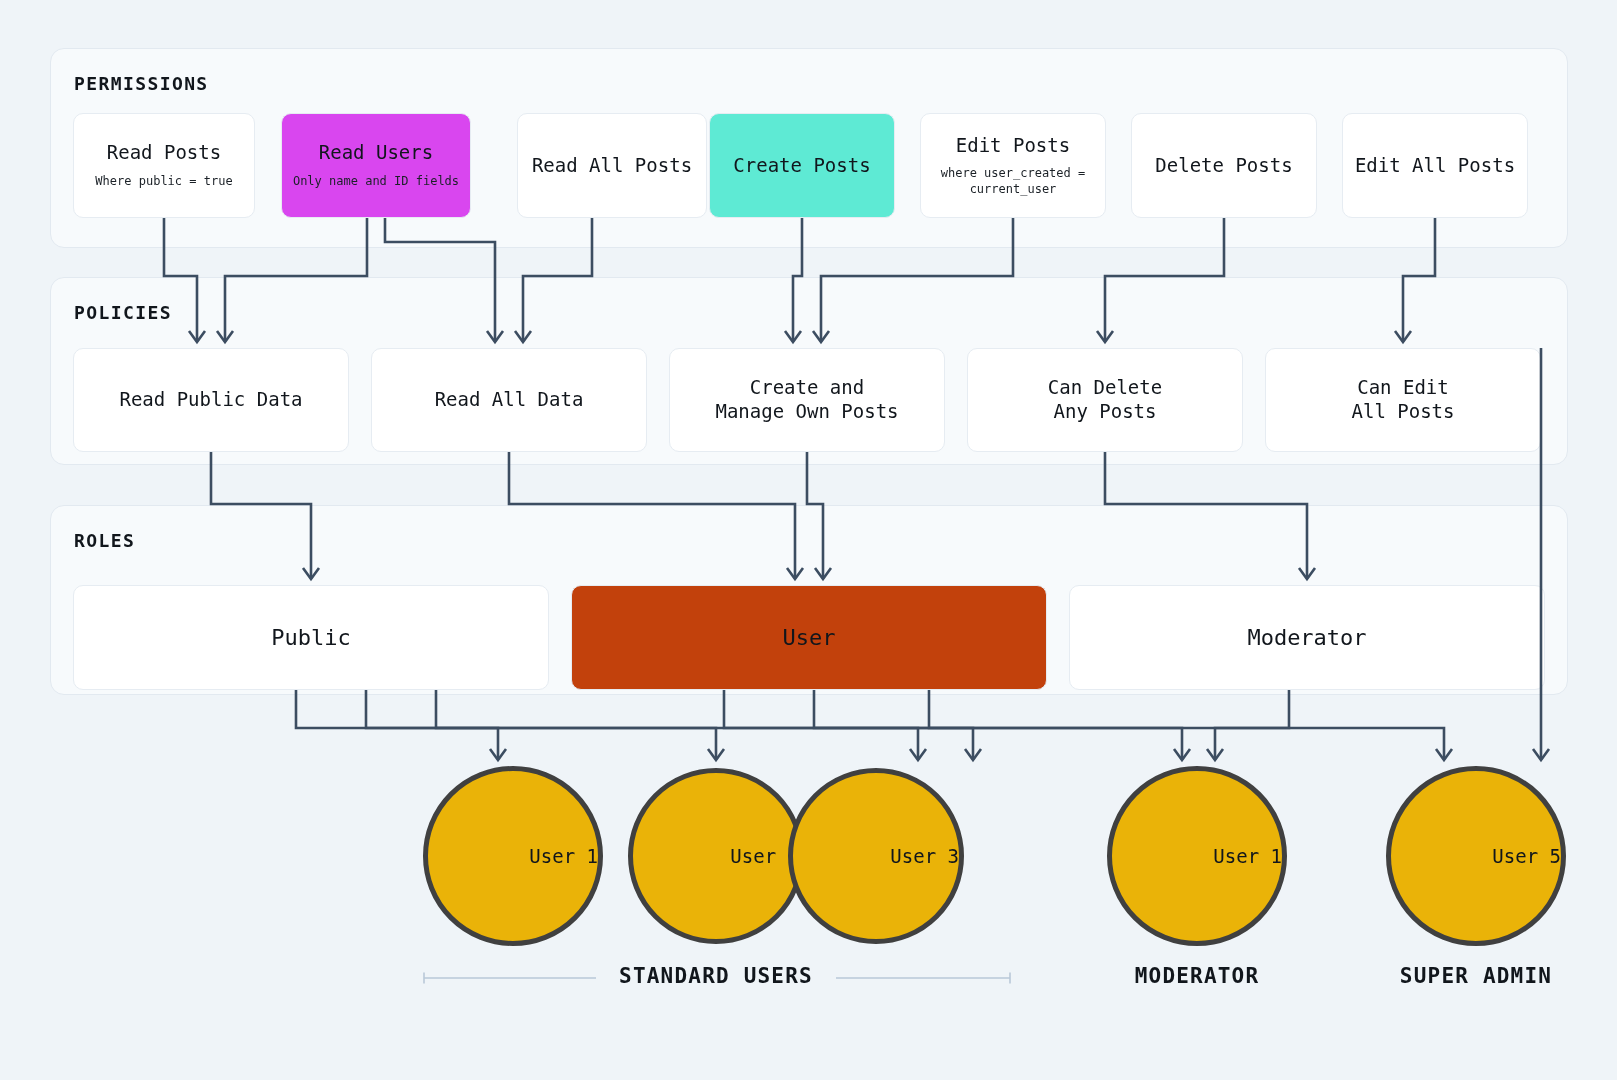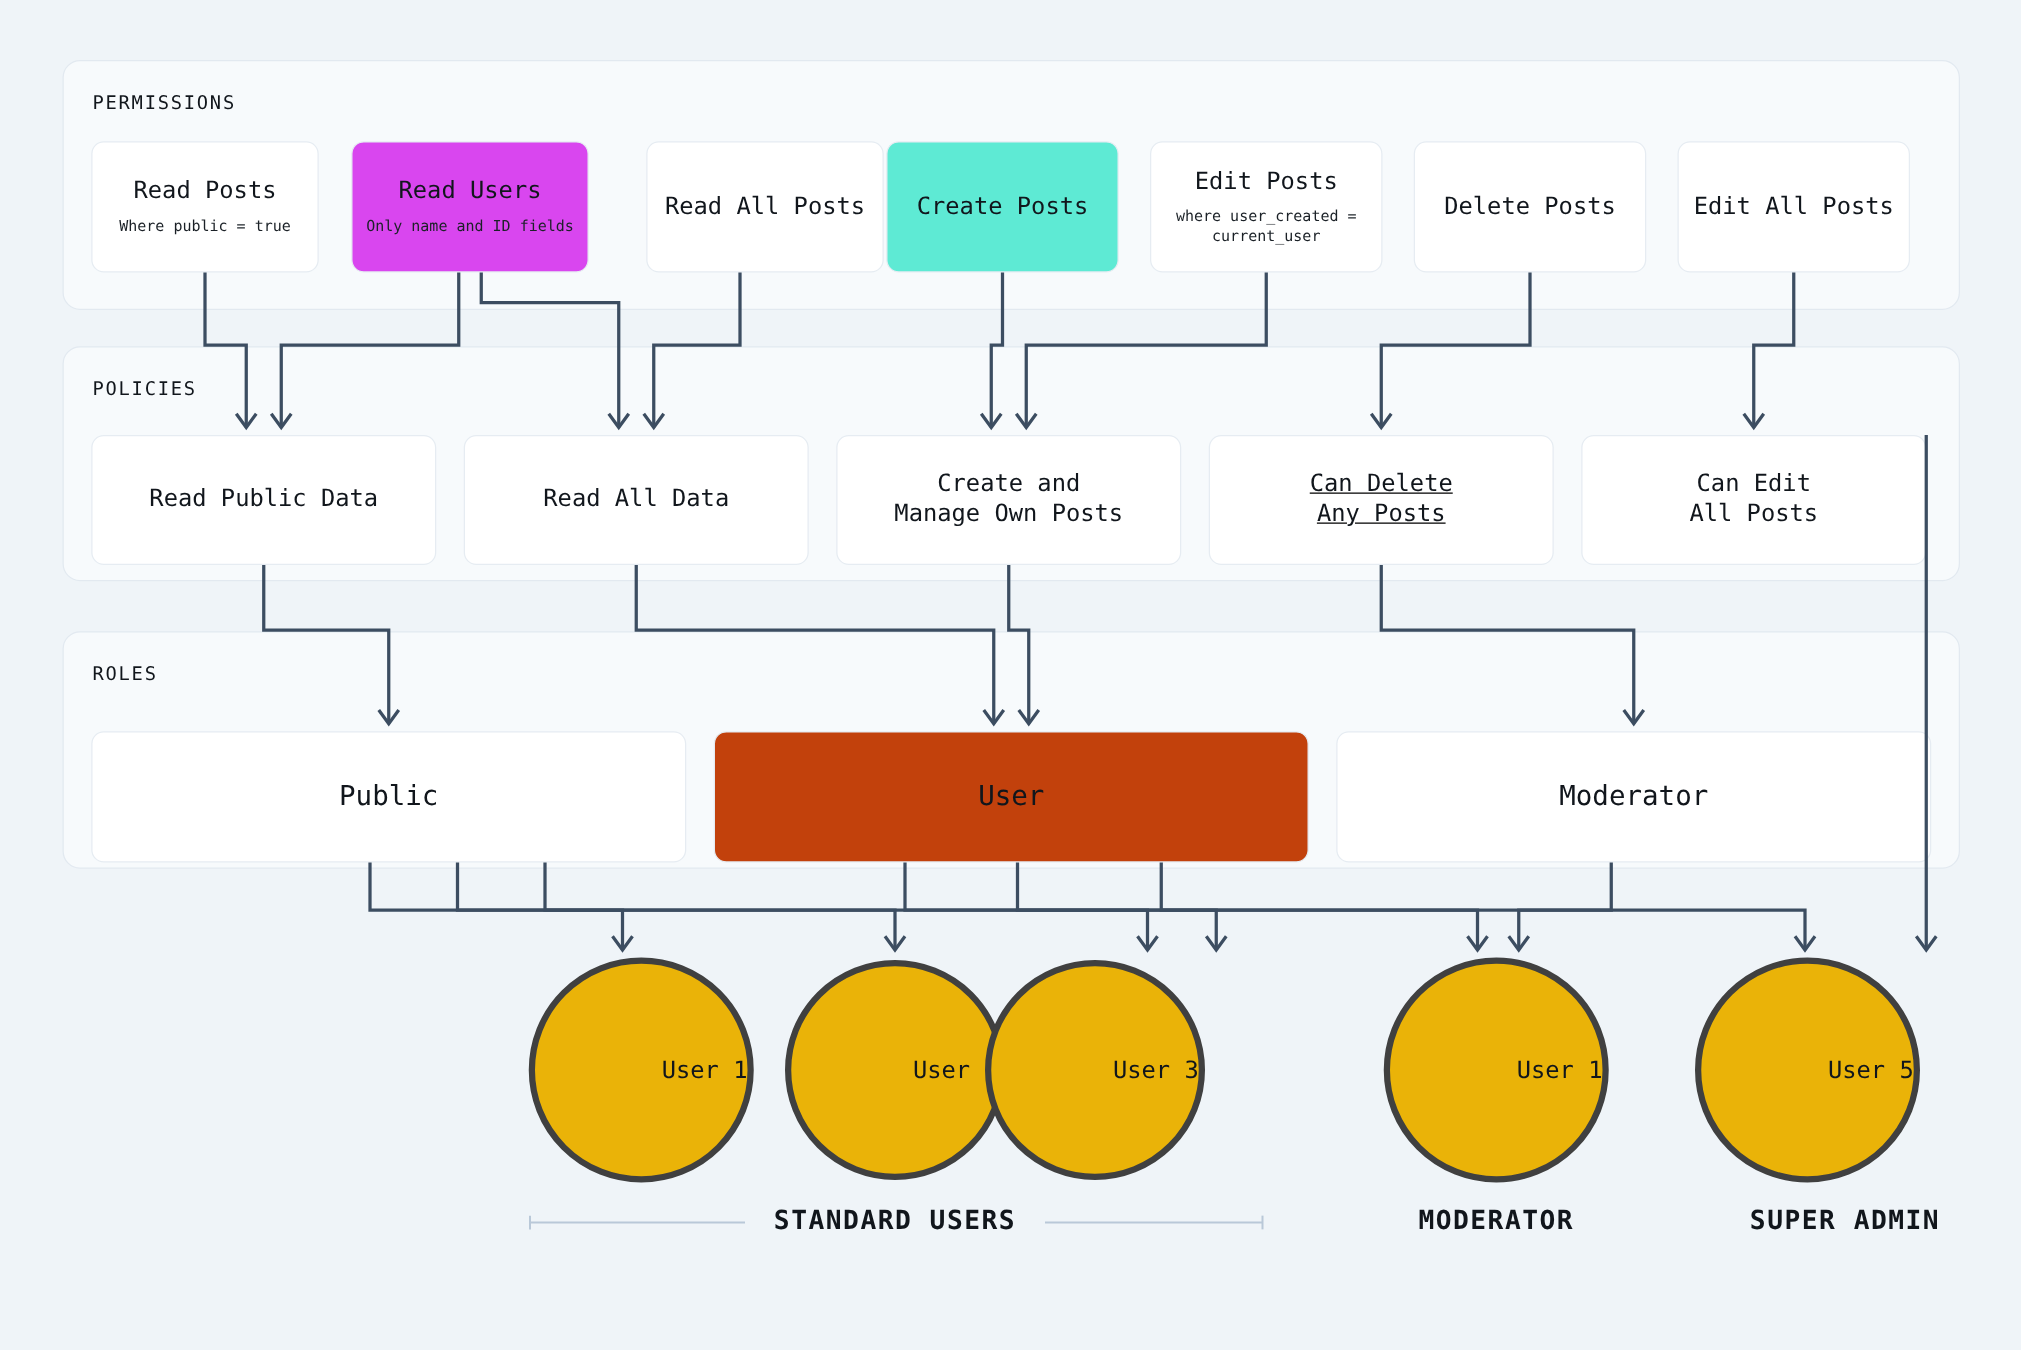--- a/index.html
+++ b/index.html
@@ -32,22 +32,22 @@
     position: absolute;
     background: #f7fafc;
     border: 1px solid #e2e9f0;
     border-radius: 14px;
     box-sizing: border-box;
     z-index: 1;
   }
   .section-title {
     position: absolute;
     font-family: "DejaVu Sans Mono", "Liberation Mono", monospace;
-    font-size: 15px;
-    font-weight: 400;
+    font-size: 18px;
+    font-weight: 700;
     letter-spacing: 1.4px;
     color: #11161c;
     white-space: nowrap;
     z-index: 3;
     text-align: center;
   }
 
   
   .card {
     position: absolute;
@@ -200,21 +200,21 @@
       <div class="card policy" style="left: 73px; top: 348px; width: 276px; height: 104px; background: rgb(255, 255, 255); border-color: rgb(230, 236, 242);">
         <div class="title">Read Public Data</div>
       </div>
       <div class="card policy" style="left: 371px; top: 348px; width: 276px; height: 104px; background: rgb(255, 255, 255); border-color: rgb(230, 236, 242);">
         <div class="title">Read All Data</div>
       </div>
       <div class="card policy" style="left: 669px; top: 348px; width: 276px; height: 104px; background: rgb(255, 255, 255); border-color: rgb(230, 236, 242);">
         <div class="title">Create and
 Manage Own Posts</div>
       </div>
-      <div class="card policy" style="left: 967px; top: 348px; width: 276px; height: 104px; background: rgb(255, 255, 255); border-color: rgb(230, 236, 242); text-decoration: underline;">
+      <div class="card policy" style="left: 967px; top: 348px; width: 276px; height: 104px; background: rgb(255, 255, 255); border-color: rgb(230, 236, 242);">
         <div class="title">Can Delete
 Any Posts</div>
       </div>
       <div class="card policy" style="left: 1265px; top: 348px; width: 276px; height: 104px; background: rgb(255, 255, 255); border-color: rgb(230, 236, 242);">
         <div class="title">Can Edit
 All Posts</div>
       </div>
       <div class="card role" style="left: 73px; top: 585px; width: 476px; height: 105px; background: rgb(255, 255, 255); border-color: rgb(230, 236, 242);">
         <div class="title">Public</div>
       </div>
@@ -229,21 +229,21 @@
       </div>
       <div class="user-circle" style="left: 628px; top: 768px; width: 176px; height: 176px;">
         <span class="ulabel">User 2</span>
       </div>
       <div class="user-circle" style="left: 788px; top: 768px; width: 176px; height: 176px;">
         <span class="ulabel">User 3</span>
       </div>
       <div class="user-circle" style="left: 1107px; top: 766px; width: 180px; height: 180px;">
         <span class="ulabel">User 1</span>
       </div>
-      <div class="user-circle" style="left: 1356px; top: 766px; width: 180px; height: 180px;">
+      <div class="user-circle" style="left: 1386px; top: 766px; width: 180px; height: 180px;">
         <span class="ulabel">User 5</span>
       </div>
       <div class="group-label" style="left: 0px; top: 964px; width: 1617px; transform: translateX(-92.5px);">STANDARD USERS</div>
       <div class="group-label" style="left: 0px; top: 964px; width: 1617px; transform: translateX(388.5px);">MODERATOR</div>
       <div class="group-label" style="left: 0px; top: 964px; width: 1617px; transform: translateX(667.5px);">SUPER ADMIN</div>
     </div>
 
 </div>
 
 </body></html>

